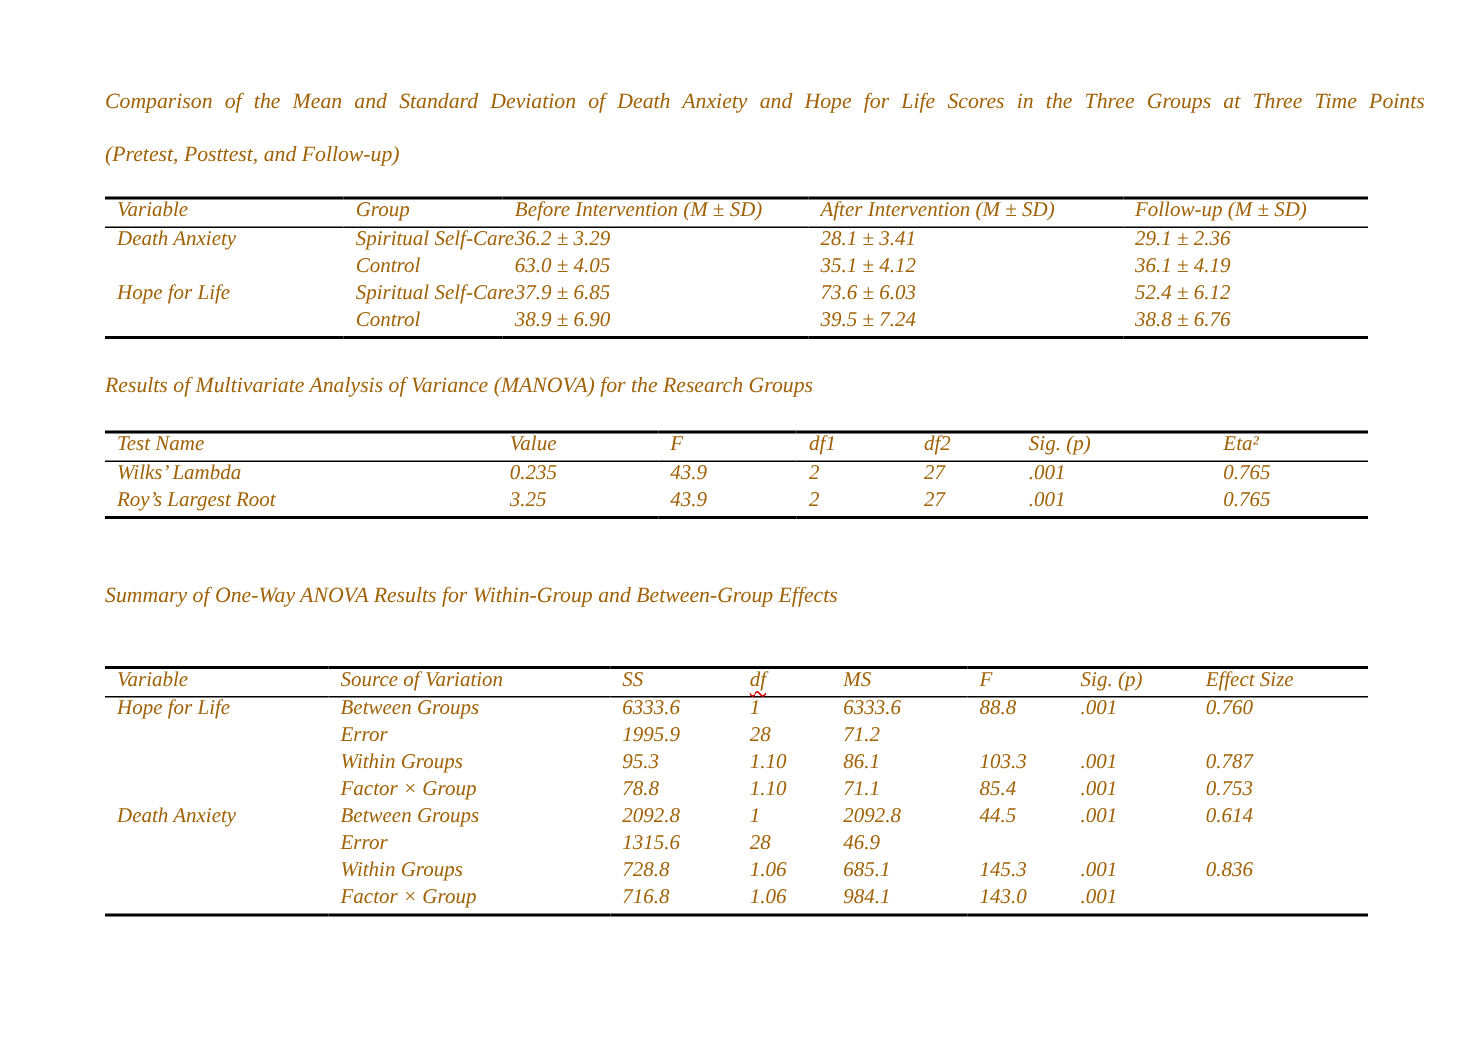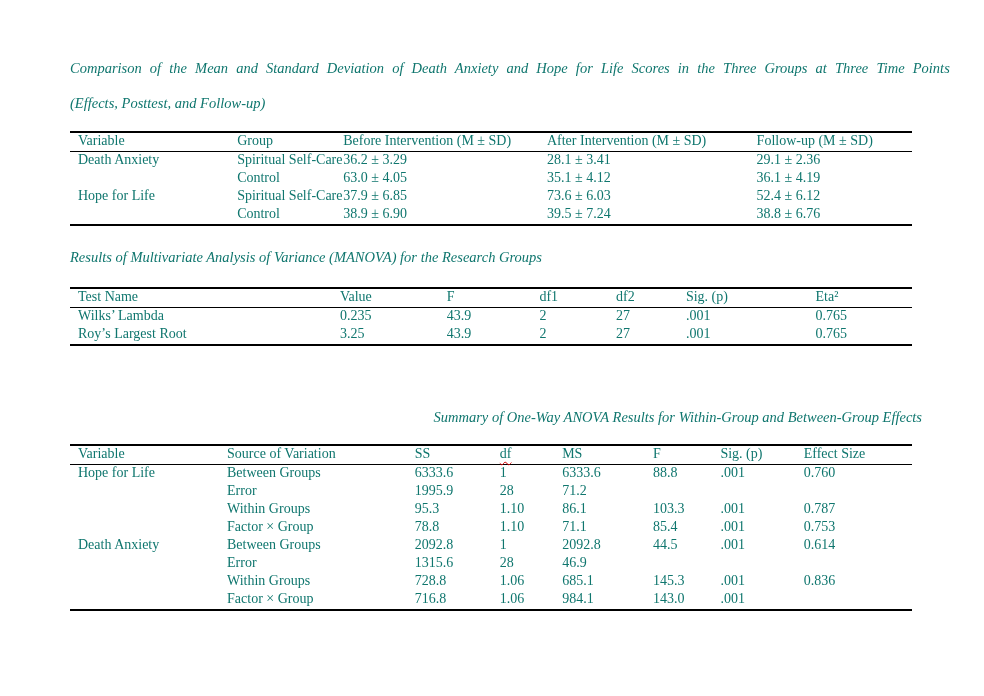--- a/index.html
+++ b/index.html
@@ -1,21 +1,21 @@
 <!DOCTYPE html>
 <html><head>
 <meta charset="utf-8">
 <style>
   html, body { margin: 0; padding: 0; background: #ffffff; }
   .page {
     position: relative;
     width: 984px;
     height: 696px;
     background: #ffffff;
-    color: #0f766e;
+    color: #a16207;
     font-family: "Liberation Serif", "DejaVu Serif", serif;
     overflow: hidden;
   }
   .caption {
     position: absolute;
     left: 70px;
     width: 852px;
     font-style: italic;
     font-size: 14.5px;
     line-height: 35px;
@@ -24,20 +24,21 @@
   .stretch { word-spacing: 4.5px; }
   table.apa {
     position: absolute;
     left: 70px;
     width: 842px;
     border-collapse: collapse;
     table-layout: fixed;
     border-top: 2px solid #000;
     border-bottom: 2px solid #000;
     font-size: 14px;
+    font-style: italic;
   }
   table.apa thead tr { border-bottom: 1.5px solid #000; }
   table.apa th, table.apa td {
     font-weight: normal;
     text-align: left;
     vertical-align: bottom;
     padding: 0 0 2px 8px;
     white-space: nowrap;
     overflow: visible;
   }
@@ -45,38 +46,38 @@
   #table1 thead tr { height: 17px; }
   #table1 tbody tr { height: 17.7px; }
   #table2 { top: 287px; }
   #table2 thead tr { height: 18px; margin-left: 48px; }
   #table2 tbody tr { height: 18.3px; }
   #table3 { top: 444px; }
   #table3 thead tr { height: 17px; }
   #table3 tbody tr { height: 18px; }
   #caption1 { top: 51px; }
   #caption2 { top: 240px; }
-  #caption3 { top: 400px; text-align: right; }
+  #caption3 { top: 380px; }
   .wavy {
     text-decoration: underline;
     text-decoration-style: wavy;
     text-decoration-color: #d40000;
     text-decoration-skip-ink: none;
     text-underline-offset: 3px;
     text-decoration-thickness: 1px;
   }
 </style>
 </head>
 <body>
 
 <div class="page">
 
   <div class="caption" id="caption1">
     <div class="stretch">Comparison of the Mean and Standard Deviation of Death Anxiety and Hope for Life Scores in the Three Groups at Three Time Points</div>
-    <div>(Effects, Posttest, and Follow-up)</div>
+    <div>(Pretest, Posttest, and Follow-up)</div>
   </div>
 
   <table class="apa" id="table1">
     <colgroup>
       <col style="width:18.9%">
         <col style="width:12.6%">
         <col style="width:24.2%">
         <col style="width:24.9%">
         <col style="width:19.4%">
     </colgroup>

